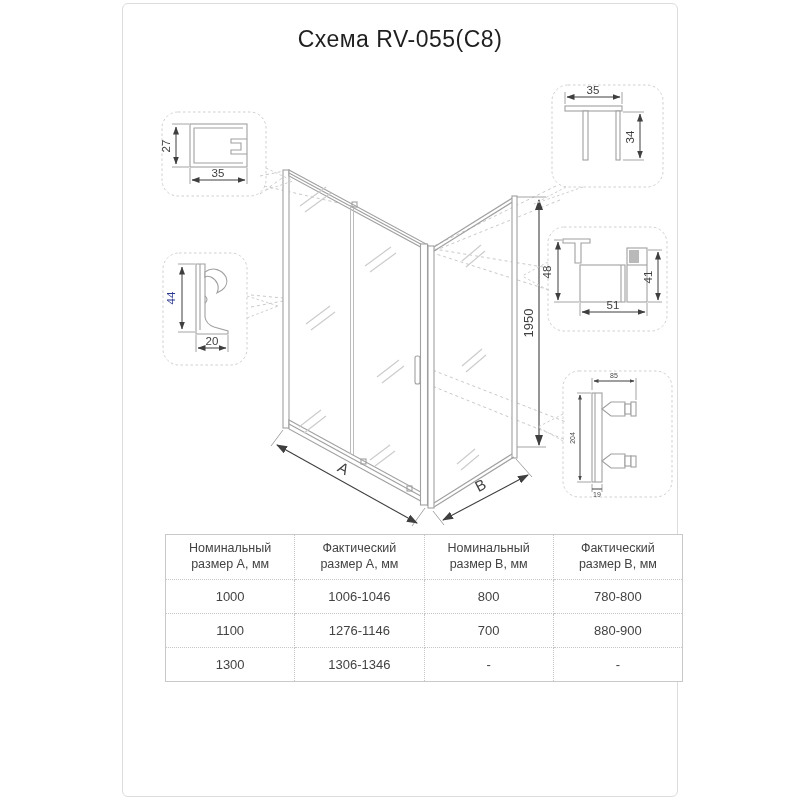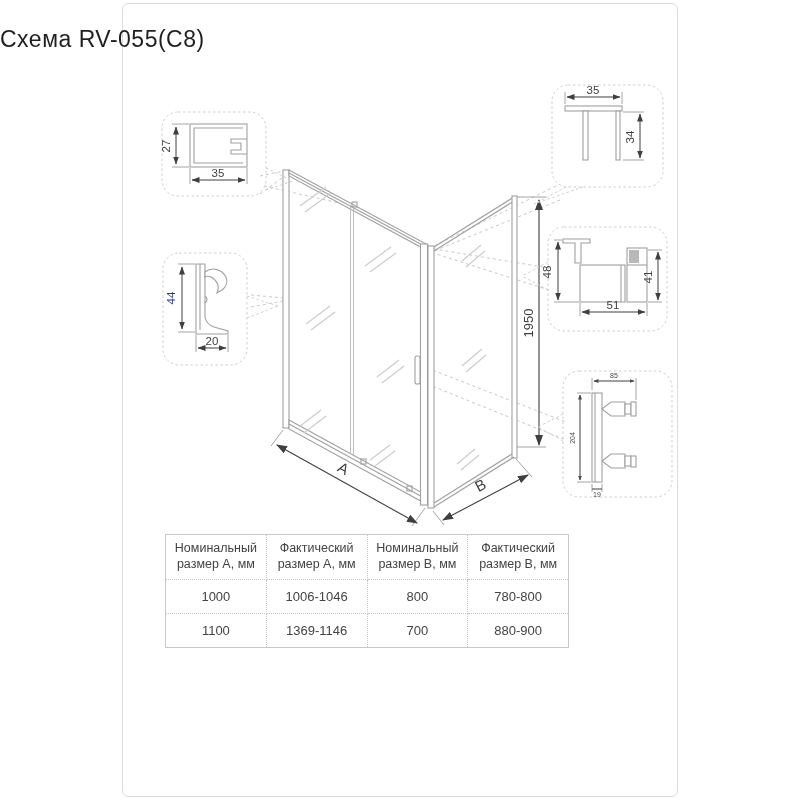--- a/index.html
+++ b/index.html
@@ -1,24 +1,24 @@
 <!DOCTYPE html>
 <html><head>
 <meta charset="utf-8">
 <style>
   html,body{margin:0;padding:0;background:#ffffff;}
   #page{position:relative;width:800px;height:800px;background:#ffffff;overflow:hidden;
         font-family:"Liberation Sans",sans-serif;}
   #frame-border{position:absolute;left:122px;top:3px;width:554px;height:792px;
         border:1px solid #dcdcdc;border-radius:6px;}
-  #title{position:absolute;left:0;top:26px;width:800px;
+  #title{position:absolute;left:0;top:26px;width:800px;text-align:center;
         font-size:23px;color:#1f1f1f;letter-spacing:.5px;}
   #drawing{position:absolute;left:0;top:0;width:800px;height:535px;}
   
-  #size-table{position:absolute;left:165px;top:534px;width:404px;border-collapse:collapse;
+  #size-table{position:absolute;left:165px;top:534px;width:518px;border-collapse:collapse;
         table-layout:fixed;font-size:13px;color:#434343;background:#fff;}
   #size-table th,#size-table td{border:1px dotted #c6c6c6;text-align:center;vertical-align:middle;
         font-weight:normal;padding:0 6px;}
   #size-table th{height:44px;line-height:1.25;font-size:12.5px;}
   #size-table td{height:33px;}
   #size-table{border:1px solid #c9c9c9;}
   #size-table tr>*:first-child{border-left:1px solid #c9c9c9;}
   #size-table tr>*:last-child{border-right:1px solid #c9c9c9;}
   #size-table thead th{border-top:1px solid #c9c9c9;}
   #size-table tbody tr:last-child td{border-bottom:1px solid #c9c9c9;}
@@ -230,19 +230,25 @@
     </thead>
     <tbody>
       <tr>
         <td>1000</td>
         <td>1006-1046</td>
         <td>800</td>
         <td>780-800</td>
       </tr>
       <tr>
         <td>1100</td>
-        <td>1369-1146</td>
+        <td>1276-1146</td>
         <td>700</td>
         <td>880-900</td>
+      </tr>
+      <tr>
+        <td>1300</td>
+        <td>1306-1346</td>
+        <td>-</td>
+        <td>-</td>
       </tr>
     </tbody>
   </table>
 </div>
 
 </body></html>

